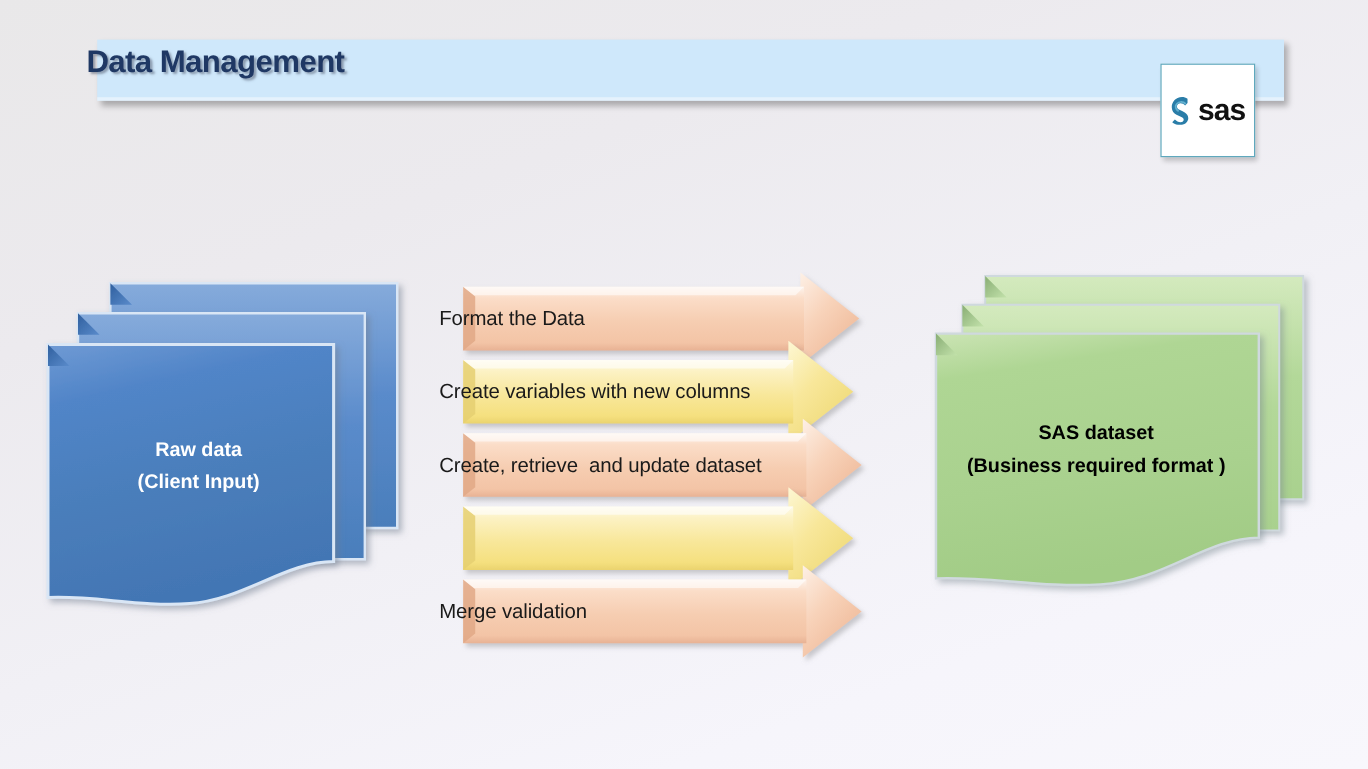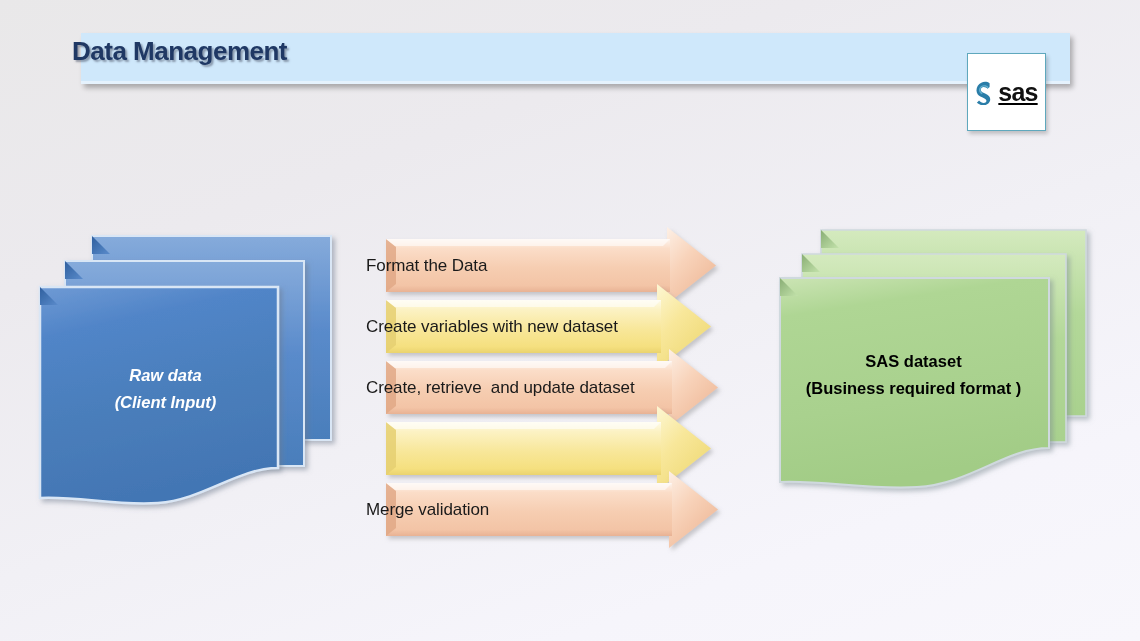--- a/index.html
+++ b/index.html
@@ -60,23 +60,22 @@
     height: 76px;
     background: #ffffff;
     border: 1.5px solid #5fa8bd;
     box-shadow: 2px 3px 4px rgba(0,0,0,0.20);
     display: flex;
     align-items: center;
     justify-content: center;
   }
   .logo-inner {
     display: flex;
-    align-items: flex-end;
+    align-items: center;
     gap: 1px;
-    text-decoration: underline;
   }
   .logo-swirl {
     width: 22px;
     height: 24px;
     flex: 0 0 auto;
   }
   .logo-word {
     font-family: "Liberation Sans", sans-serif;
     font-size: 25px;
     font-weight: bold;
@@ -95,21 +94,21 @@
   }
   .stack-label {
     position: absolute;
     text-align: center;
     font-weight: bold;
     font-size: 16.5px;
     line-height: 1.65;
     white-space: nowrap;
     font-family: "Liberation Sans", sans-serif;
   }
-  .stack-label.blue  { color: #ffffff; font-style: italic; }
+  .stack-label.blue  { color: #ffffff; }
   .stack-label.green { color: #000000; }
 
   #stack-raw  { left: 38px;  top: 228px; }
   #stack-sas  { left: 777px; top: 224px; }
 
   #raw-label  { left: 38px;  top: 362px; width: 255px; }
   #sas-label  { left: 777px; top: 348px; width: 273px; }
 
   
   .arrow {
@@ -301,21 +300,21 @@
           <feDropShadow dx="2.5" dy="3" stdDeviation="2" flood-color="#8e8e93" flood-opacity="0.45"></feDropShadow>
         </filter>
       </defs>
       <g filter="url(#ash1)">
         <path d="M271 -2 L325 40.5 L271 83 Z" fill="url(#yellowHead1)"></path>
         <path d="M0 14 L275 14 L275 67 L0 67 Z" fill="url(#yellowBody1)"></path>
         <path d="M0 14 L10 22 L10 59 L0 67 Z" fill="#e5cf71" opacity="0.85"></path>
         <path d="M0 14 L275 14 L268 21 L9 21 Z" fill="#ffffff" opacity="0.55"></path>
       </g>
     </svg>
-    <div class="arrow-label">Create variables with new dataset</div>
+    <div class="arrow-label">Create variables with new columns</div>
   </div>
 
   <div class="arrow" id="arrow-2">
     <svg width="380" height="82" viewBox="0 0 380 82">
       <defs>
         <linearGradient id="peachBody2" x1="0" y1="0" x2="0" y2="1">
           <stop offset="0%" stop-color="#fdf3ec"></stop>
           <stop offset="18%" stop-color="#fbddc8"></stop>
           <stop offset="55%" stop-color="#f6cdb1"></stop>
           <stop offset="88%" stop-color="#f3c4a6"></stop>

